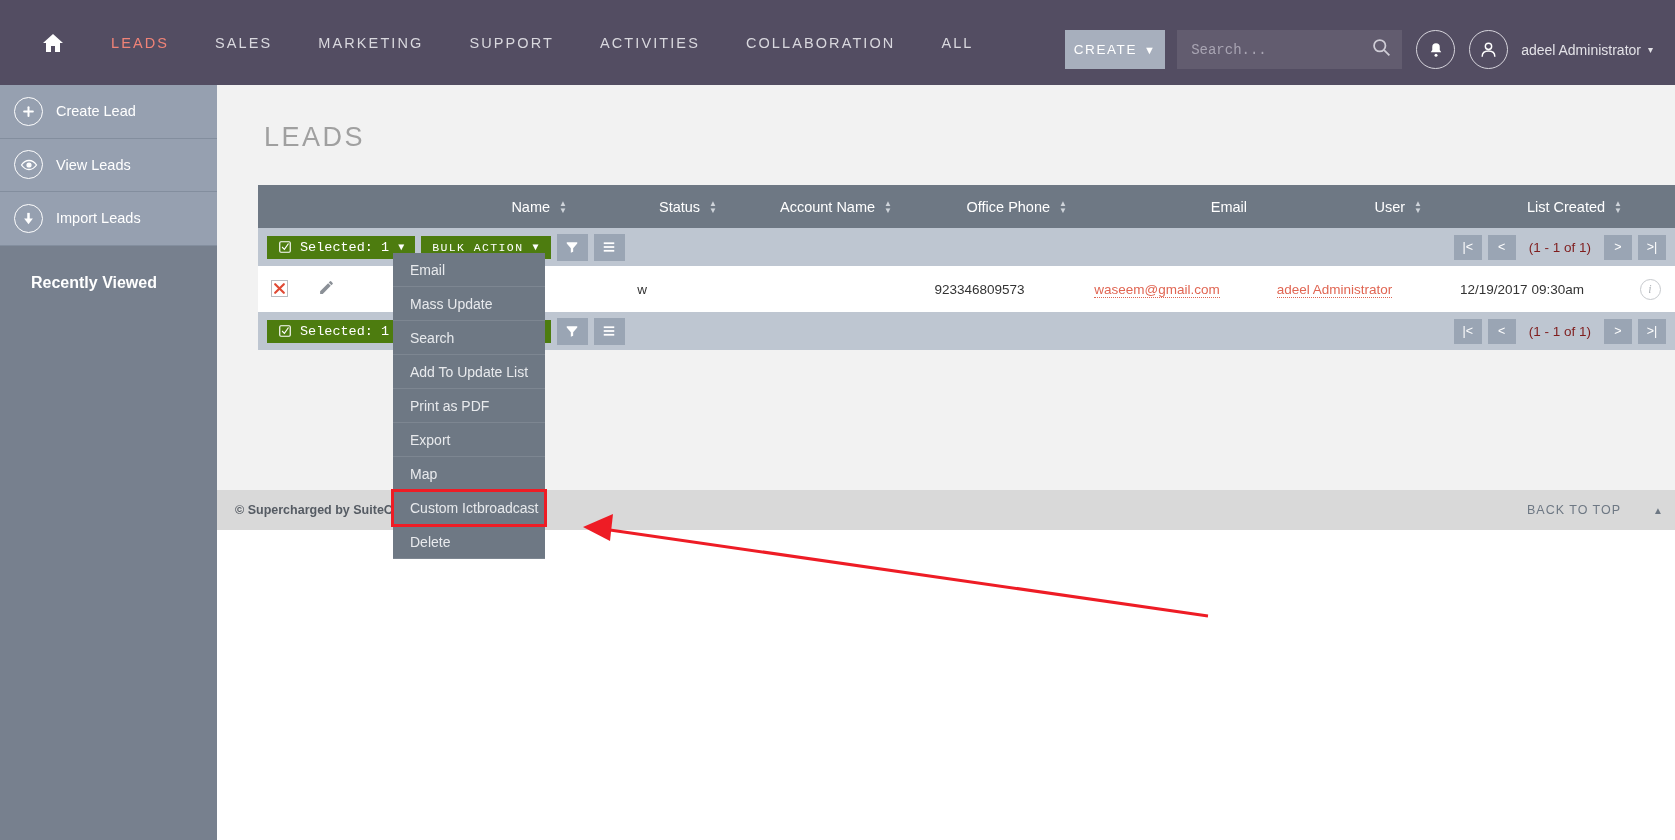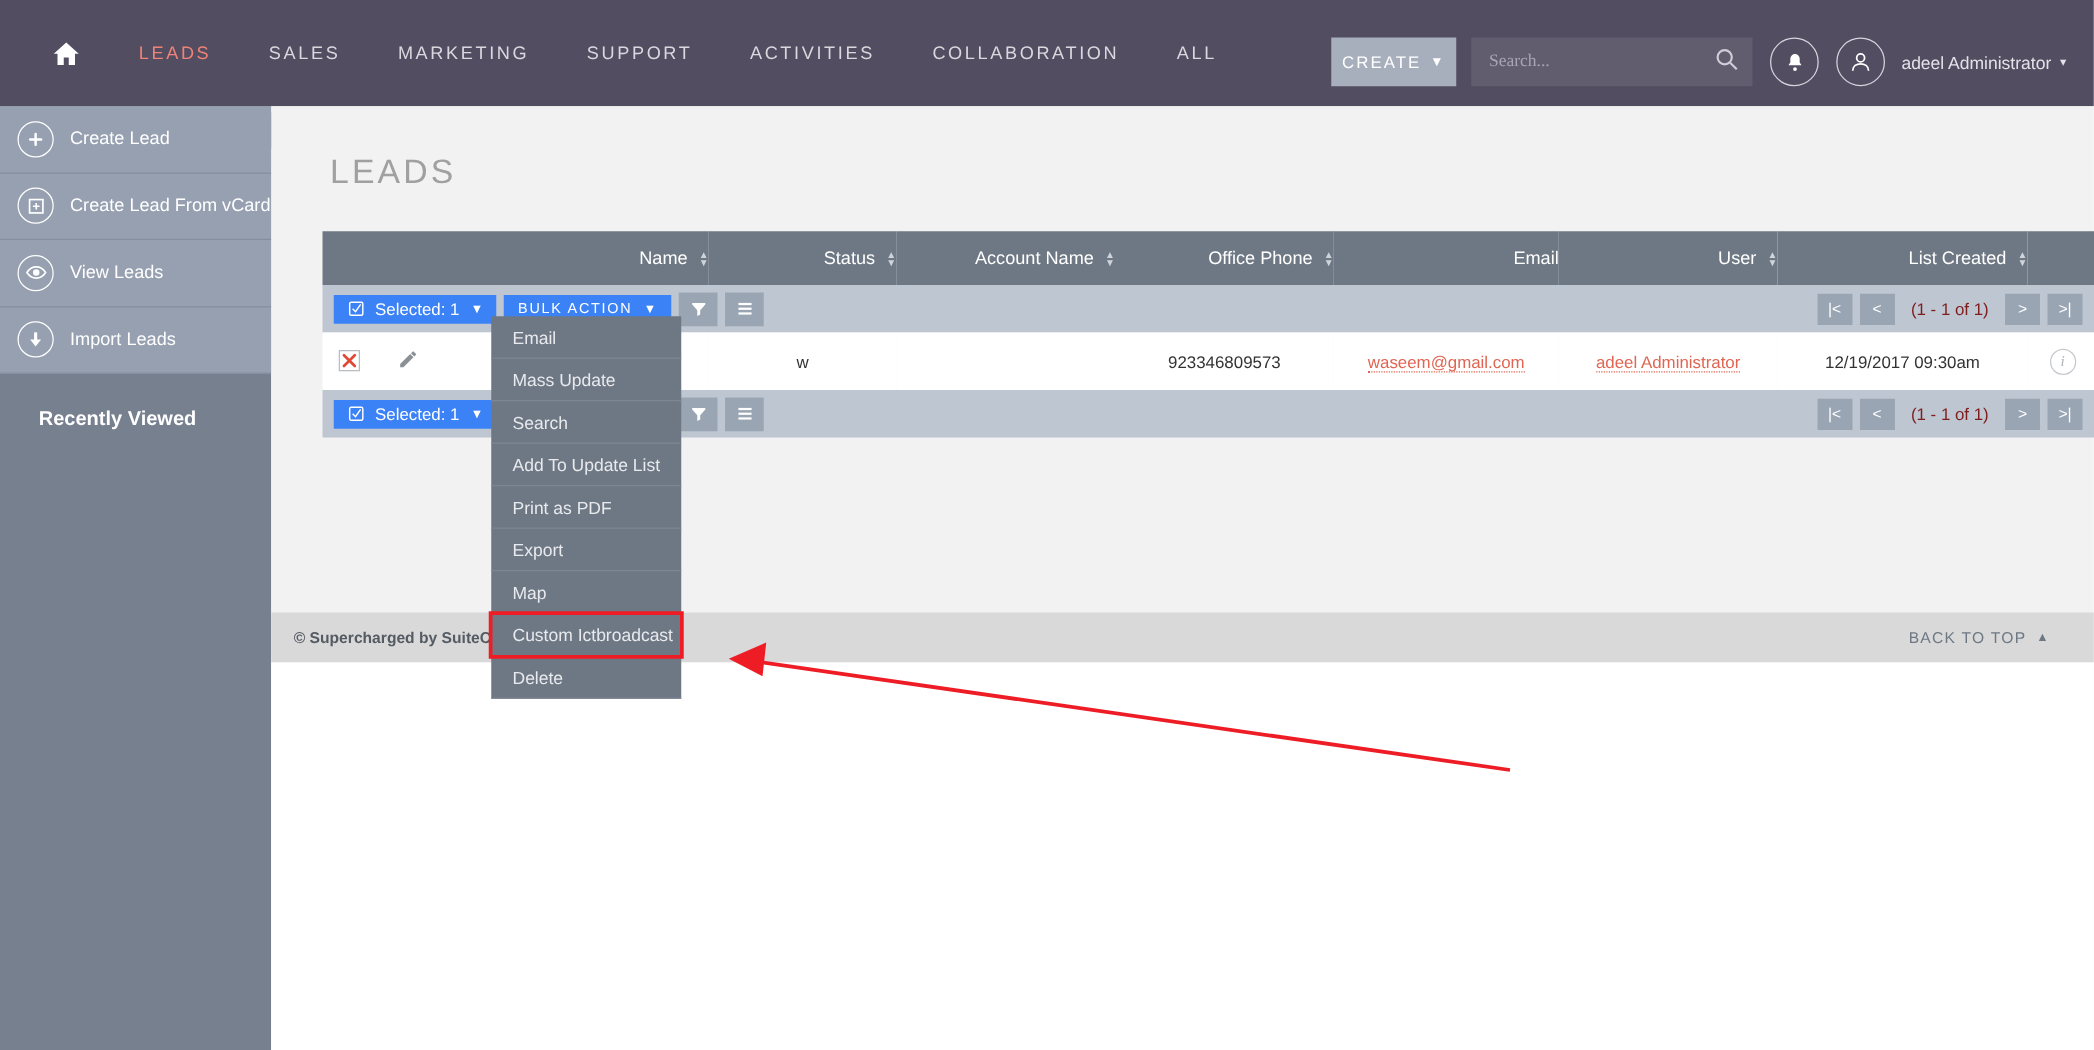--- a/index.html
+++ b/index.html
@@ -48,21 +48,21 @@
   .search-wrap {
     margin-left: 12px;
     width: 225px; height: 39px;
     background: #625c6f;
     display: flex; align-items: center;
     padding: 0 10px 0 14px;
   }
   .search-input {
     flex: 1; background: transparent; border: none; outline: none;
     color: #d3d1d8; font-size: 14px;
-    font-family: Liberation Serif, serif;
+    font-family: Liberation Mono, monospace;
   }
   .search-input::placeholder { color: #a8a4b2; }
   .circle-btn {
     width: 39px; height: 39px; border-radius: 50%;
     border: 1.6px solid #d6d4dc;
     display: flex; align-items: center; justify-content: center;
     margin-left: 14px;
     position: relative;
   }
   .user-name {
@@ -142,25 +142,26 @@
   }
   .sort-arrows span { font-size: 8px; color: #cfd4da; line-height: 7px; }
 
   .toolbar-row { background: #bec6d1; height: 38px; }
   .toolbar-cell { padding: 0; }
   .toolbar {
     height: 38px; display: flex; align-items: center;
     padding-left: 9px; position: relative;
   }
   .btn-grey {
-    background: #3b82f6; color: #ffffff;
+    background: #4d7c0f; color: #ffffff;
     height: 23px; display: flex; align-items: center;
     padding: 0 11px; font-size: 13.5px;
     margin-right: 6px; cursor: pointer;
     white-space: nowrap;
+    font-family: Liberation Mono, monospace;
   }
   .btn-grey .caret { margin-left: 9px; font-size: 10px; }
   .btn-grey .chk { margin-right: 8px; display: flex; }
   .btn-bulk { letter-spacing: 1.4px; font-size: 11.5px; }
   .btn-icon {
     background: #9aa5b4; color: #ffffff;
     width: 31px; height: 27px;
     display: flex; align-items: center; justify-content: center;
     margin-right: 6px; cursor: pointer;
   }
@@ -214,23 +215,23 @@
 
   
   .footer {
     position: absolute; left: 217px; top: 490px;
     width: 1458px; height: 40px;
     background: #d9d9d9;
     display: flex; align-items: center;
   }
   .footer-left { color: #555b63; font-size: 12.5px; padding-left: 18px; font-weight: bold; }
   .footer-right {
-    margin-left: auto; padding-right: 35px;
+    margin-left: auto; padding-right: 11px;
     color: #6e7884; font-size: 12.5px; letter-spacing: 1px;
-    display: flex; align-items: center; cursor: pointer;
+    display: flex; align-items: center; cursor: pointer; gap: 24px;
   }
   .footer-right .up { margin-left: 8px; font-size: 10px; }
 
   .below-footer {
     position: absolute; left: 217px; top: 530px;
     width: 1458px; height: 310px; background: #ffffff;
   }
 </style>
 </head>
 <body>
@@ -290,30 +291,20 @@
     <div class="side-item">
       <span class="side-icon">
         <svg width="15" height="15" viewBox="0 0 24 24" stroke="#ffffff" stroke-width="3.2" stroke-linecap="round">
           <line x1="12" y1="5" x2="12" y2="19"></line>
             <line x1="5" y1="12" x2="19" y2="12"></line>
         </svg>
       </span>
       <span>Create Lead</span>
     </div>
 
-    <div class="side-item">
-      <span class="side-icon">
-        <svg width="16" height="16" viewBox="0 0 24 24" fill="none" stroke="#ffffff" stroke-width="2">
-          <rect x="4" y="4" width="16" height="16"></rect>
-          <line x1="12" y1="8" x2="12" y2="16"></line>
-            <line x1="8" y1="12" x2="16" y2="12"></line>
-        </svg>
-      </span>
-      <span>Create Lead From vCard</span>
-    </div>
 
     <div class="side-item">
       <span class="side-icon">
         <svg width="18" height="18" viewBox="0 0 24 24" fill="none" stroke="#ffffff" stroke-width="1.7">
           <path d="M2 12 s4-6 10-6 s10 6 10 6 s-4 6-10 6 s-10-6-10-6z"></path>
           <circle cx="12" cy="12" r="2.6" fill="#ffffff"></circle>
         </svg>
       </span>
       <span>View Leads</span>
     </div>

